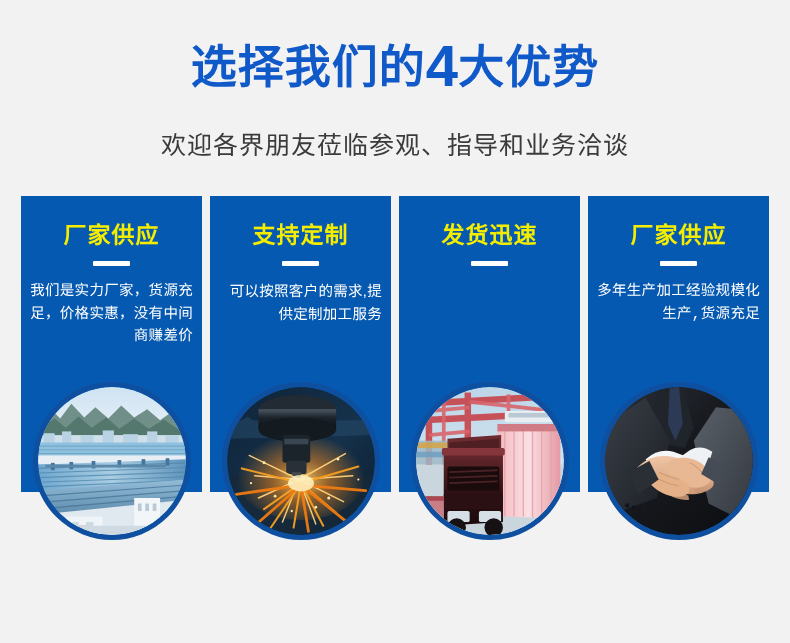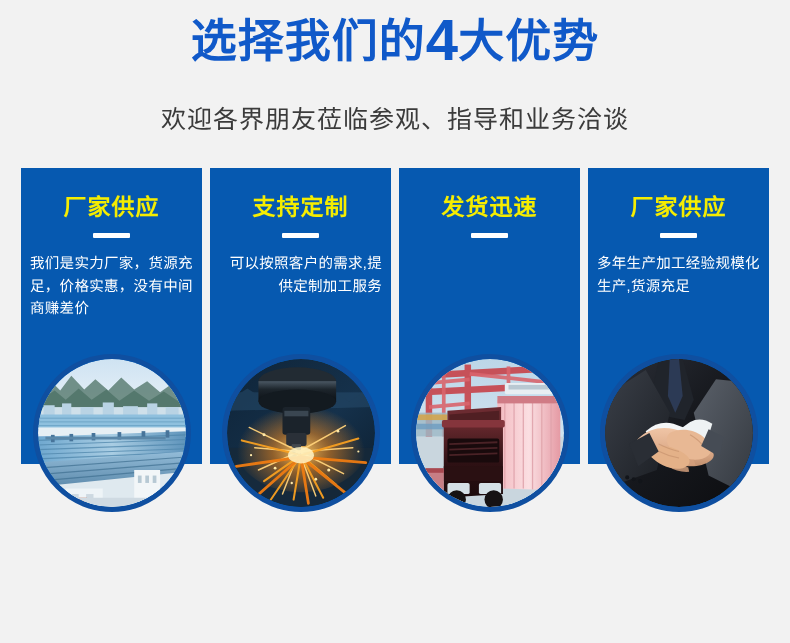--- a/index.html
+++ b/index.html
@@ -26,21 +26,22 @@
 
   
   .header {
     position: absolute;
     left: 0;
     top: 0;
     width: 790px;
     text-align: center;
   }
   .headline {
-    margin: 8px;
+    margin: 0;
+    padding-top: 34px;
     font-size: 46px;
     line-height: 1.1;
     font-weight: bold;
     color: #1059c9;
     letter-spacing: 1px;
     white-space: nowrap;
   }
   .headline .num {
     font-size: 58px;
     font-weight: bold;
@@ -56,21 +57,21 @@
     font-weight: normal;
     color: #3b3b3b;
     letter-spacing: 1px;
     white-space: nowrap;
   }
 
   
   .cards {
     position: absolute;
     left: 21px;
-    top: 168px;
+    top: 196px;
     width: 748px;
     height: 360px;
     display: flex;
     justify-content: space-between;
     align-items: flex-start;
   }
 
   .card {
     position: relative;
     width: 181px;
@@ -101,21 +102,21 @@
   }
 
   .card-body {
     margin: 0;
     padding: 14px 9px 0 9px;
     font-size: 14.5px;
     line-height: 1.55;
     color: #ffffff;
     letter-spacing: 0.3px;
   }
-  .card-body.center { text-align: left; }
+  .card-body.center { text-align: right; font-family: Liberation Mono, monospace; }
   .card-body.left   { text-align: right; }
 
   
   .photo-wrap {
     position: absolute;
     left: 50%;
     transform: translateX(-50%);
     top: 186px;
     width: 158px;
     height: 158px;

